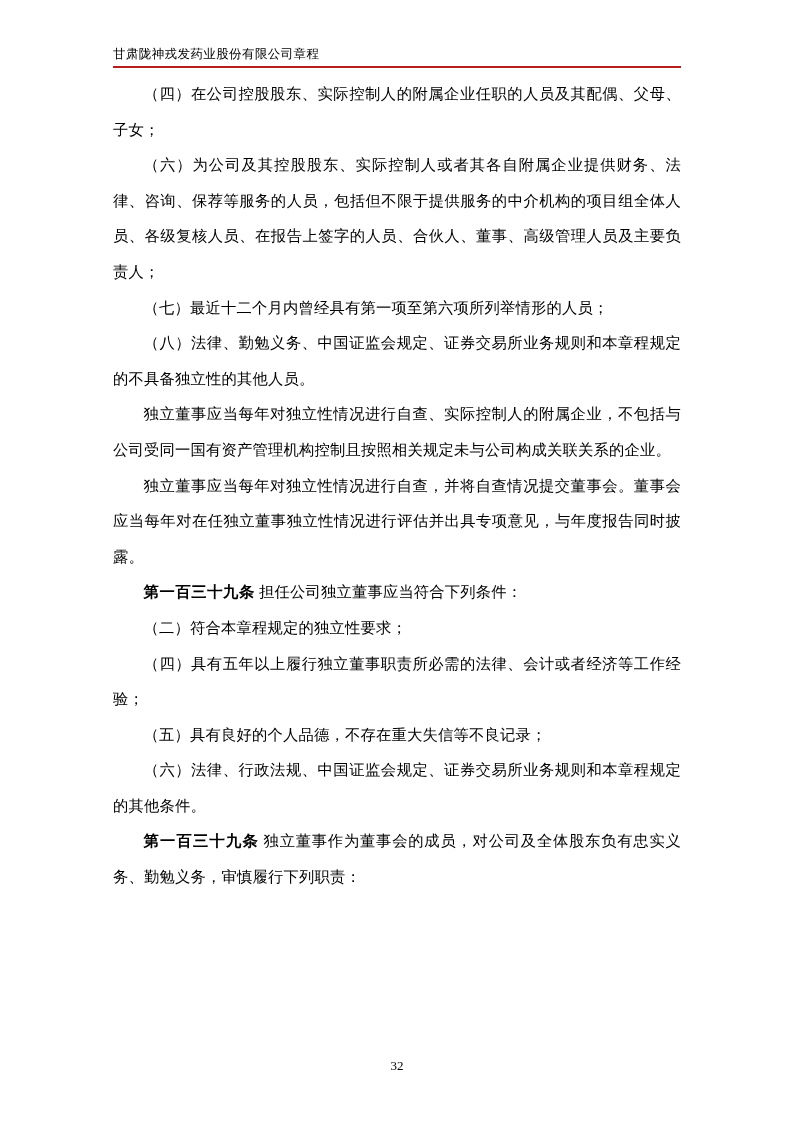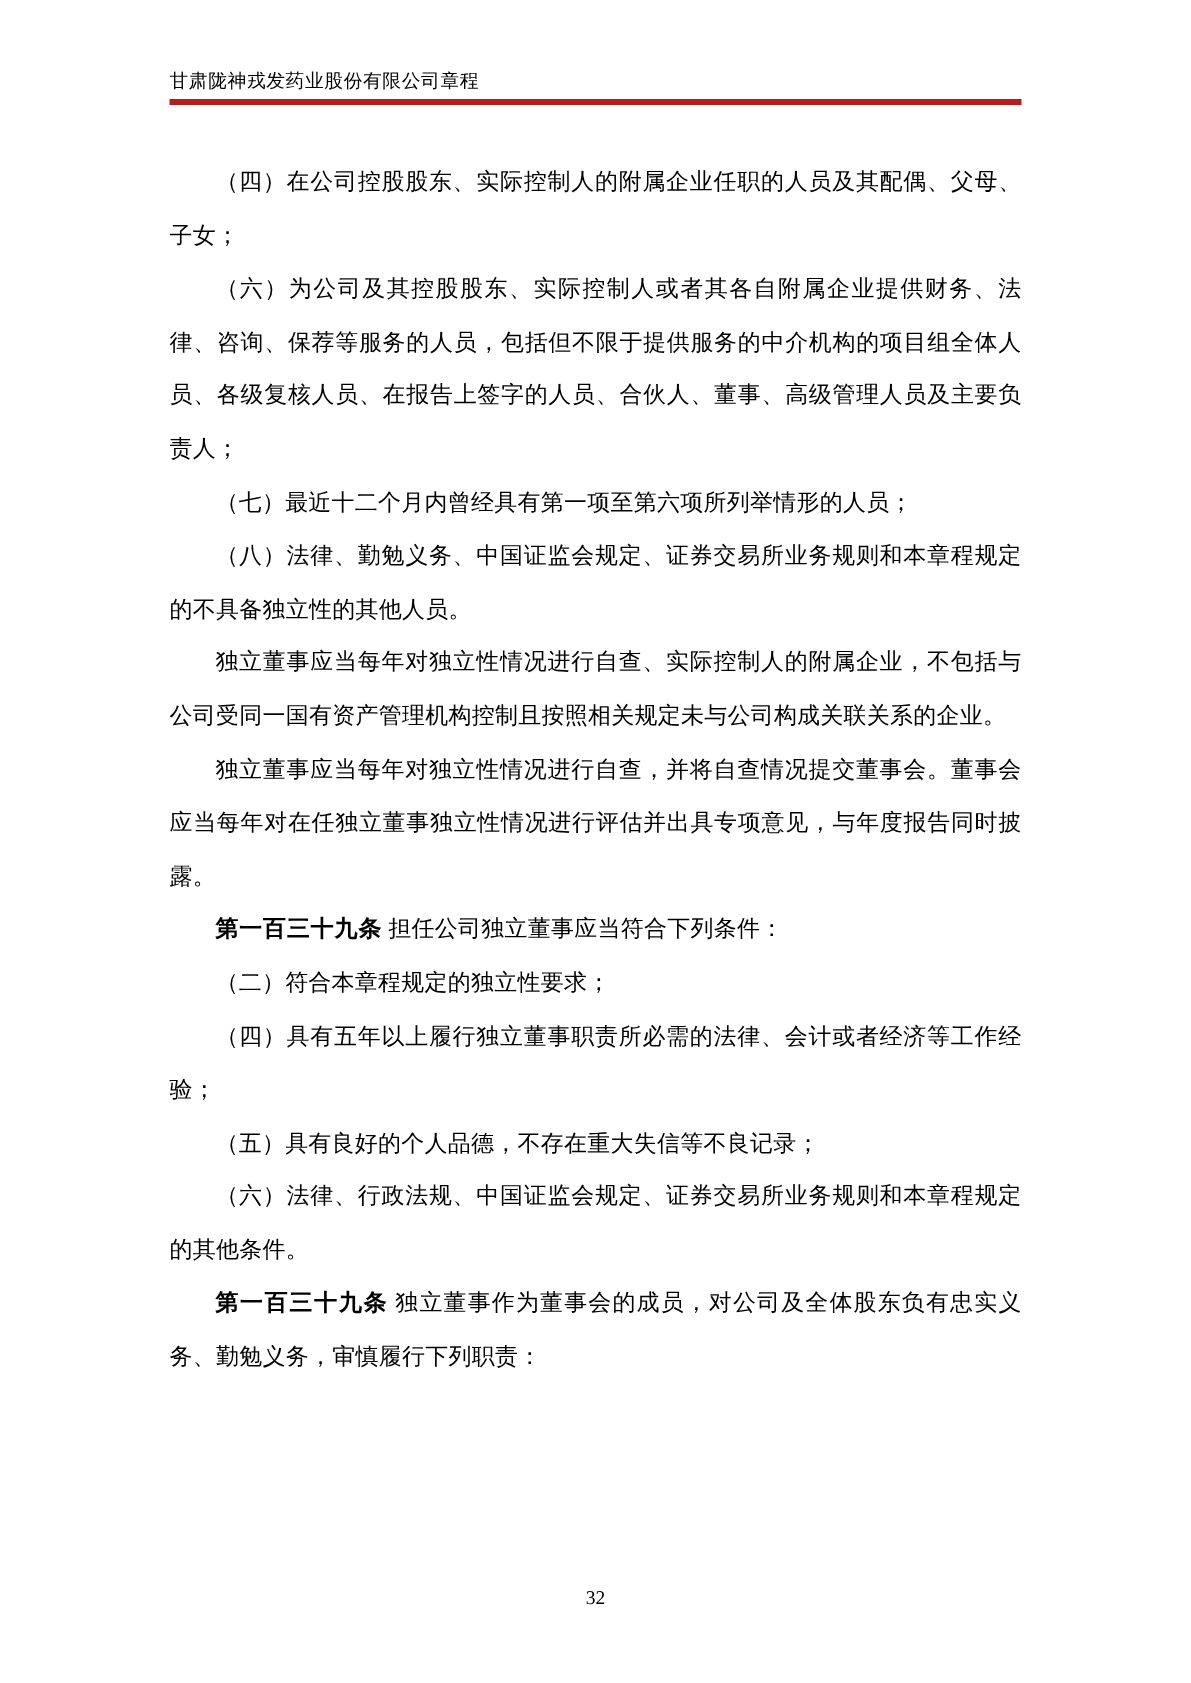--- a/index.html
+++ b/index.html
@@ -18,35 +18,35 @@
     margin: 0 auto;
     background: #ffffff;
     box-sizing: border-box;
     overflow: hidden;
   }
   .header {
     position: absolute;
     left: 113px;
     top: 46px;
     width: 568px;
-    border-bottom: 4px solid #b91c1c;
+    border-bottom: 2px solid #b91c1c;
     padding-bottom: 4px;
   }
   .header-title {
     font-family: "Liberation Serif", "DejaVu Serif", serif;
     font-size: 12.5px;
     line-height: 16px;
     letter-spacing: 0.4px;
     color: #000000;
     white-space: nowrap;
   }
   .content {
     position: absolute;
     left: 113px;
-    top: 104px;
+    top: 76px;
     width: 568px;
   }
   p {
     margin: 0;
     font-size: 15.3px;
     line-height: 35.6px;
     text-align: justify;
     text-justify: inter-ideograph;
     letter-spacing: 0.2px;
     color: #000000;

